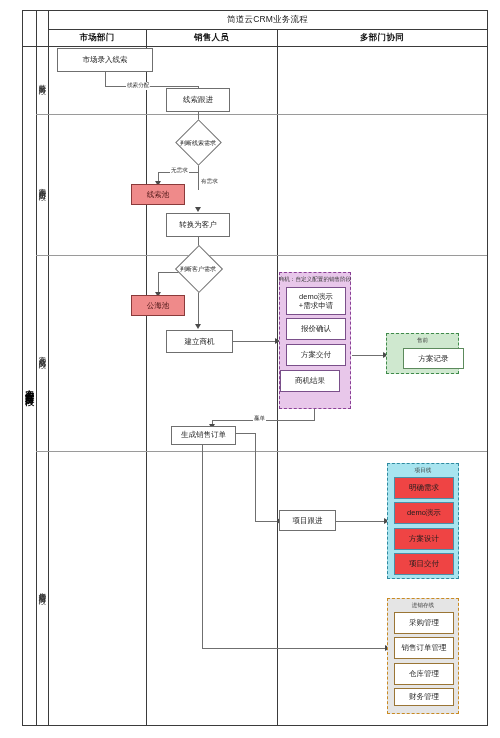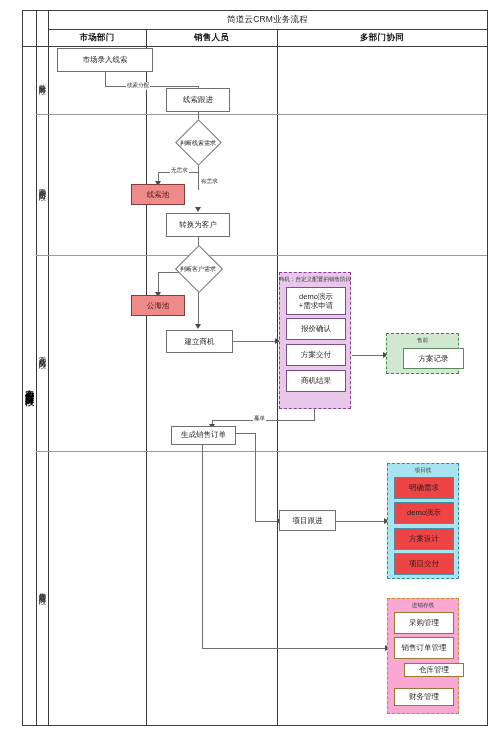--- a/index.html
+++ b/index.html
@@ -67,21 +67,21 @@
   
   .group{position:absolute;box-sizing:border-box;}
   .group .ghead{
     position:absolute;left:0;right:0;top:2px;height:10px;
     display:flex;align-items:center;justify-content:center;
     font-size:5.6px;color:#3a3a3a;white-space:nowrap;
   }
   .g-purple{background:#e8c7ea;border:1.2px dashed #8a3f96;}
   .g-green{background:#cfe8cf;border:1.2px dashed #3f8a4a;}
   .g-blue{background:#a8e4ef;border:1.2px dashed #2f8aa0;}
-  .g-orange{background:#f9a8d4;border:1.2px dashed #c98a22;}
+  .g-orange{background:#e5e5e5;border:1.2px dashed #c98a22;}
 
   
   .seg{position:absolute;background:#6f6f6f;}
   .seg.h{height:1px;}
   .seg.v{width:1px;}
   .arrow{position:absolute;width:0;height:0;}
   .arrow.down{border-left:3px solid transparent;border-right:3px solid transparent;border-top:5px solid #4a4a4a;}
   .arrow.right{border-top:3px solid transparent;border-bottom:3px solid transparent;border-left:5px solid #4a4a4a;}
   .elabel{
     position:absolute;font-size:5.6px;color:#2d2d2d;background:#fff;
@@ -191,37 +191,37 @@
   <div class="node" style="left:279px;top:510px;width:57px;height:21px;">项目跟进</div>
 
   <div class="group g-purple" style="left:279px;top:272px;width:72px;height:137px;">
     <div class="ghead">商机：自定义配置的销售阶段</div>
     <div class="node inner purple" style="left:6px;top:14px;width:60px;height:28px;line-height:1.2;">
       <span style="white-space:pre-line;">demo演示
 +需求申请</span>
     </div>
     <div class="node inner purple" style="left:6px;top:45px;width:60px;height:22px;">报价确认</div>
     <div class="node inner purple" style="left:6px;top:71px;width:60px;height:22px;">方案交付</div>
-    <div class="node inner purple" style="left:6px;top:97px;width:60px;height:22px;">商机结果</div>
+    <div class="node inner purple" style="left:0;top:97px;width:60px;height:22px;">商机结果</div>
   </div>
 
   <div class="group g-green" style="left:386px;top:333px;width:73px;height:41px;">
     <div class="ghead">售前</div>
     <div class="node inner green" style="left:16px;top:14px;width:61px;height:21px;">方案记录</div>
   </div>
 
   <div class="group g-blue" style="left:387px;top:463px;width:72px;height:116px;">
     <div class="ghead">项目线</div>
     <div class="node inner blue" style="left:6px;top:13px;width:60px;height:22px;">明确需求</div>
     <div class="node inner blue" style="left:6px;top:38px;width:60px;height:22px;">demo演示</div>
     <div class="node inner blue" style="left:6px;top:64px;width:60px;height:22px;">方案设计</div>
     <div class="node inner blue" style="left:6px;top:89px;width:60px;height:22px;">项目交付</div>
   </div>
 
   <div class="group g-orange" style="left:387px;top:598px;width:72px;height:116px;">
     <div class="ghead">进销存线</div>
     <div class="node inner orange" style="left:6px;top:13px;width:60px;height:22px;">采购管理</div>
     <div class="node inner orange" style="left:6px;top:38px;width:60px;height:22px;">销售订单管理</div>
-    <div class="node inner orange" style="left:16px;top:64px;width:60px;height:14px;">仓库管理</div>
+    <div class="node inner orange" style="left:6px;top:64px;width:60px;height:22px;">仓库管理</div>
     <div class="node inner orange" style="left:6px;top:89px;width:60px;height:18px;">财务管理</div>
   </div>
 
 </div>
 
 </body></html>

